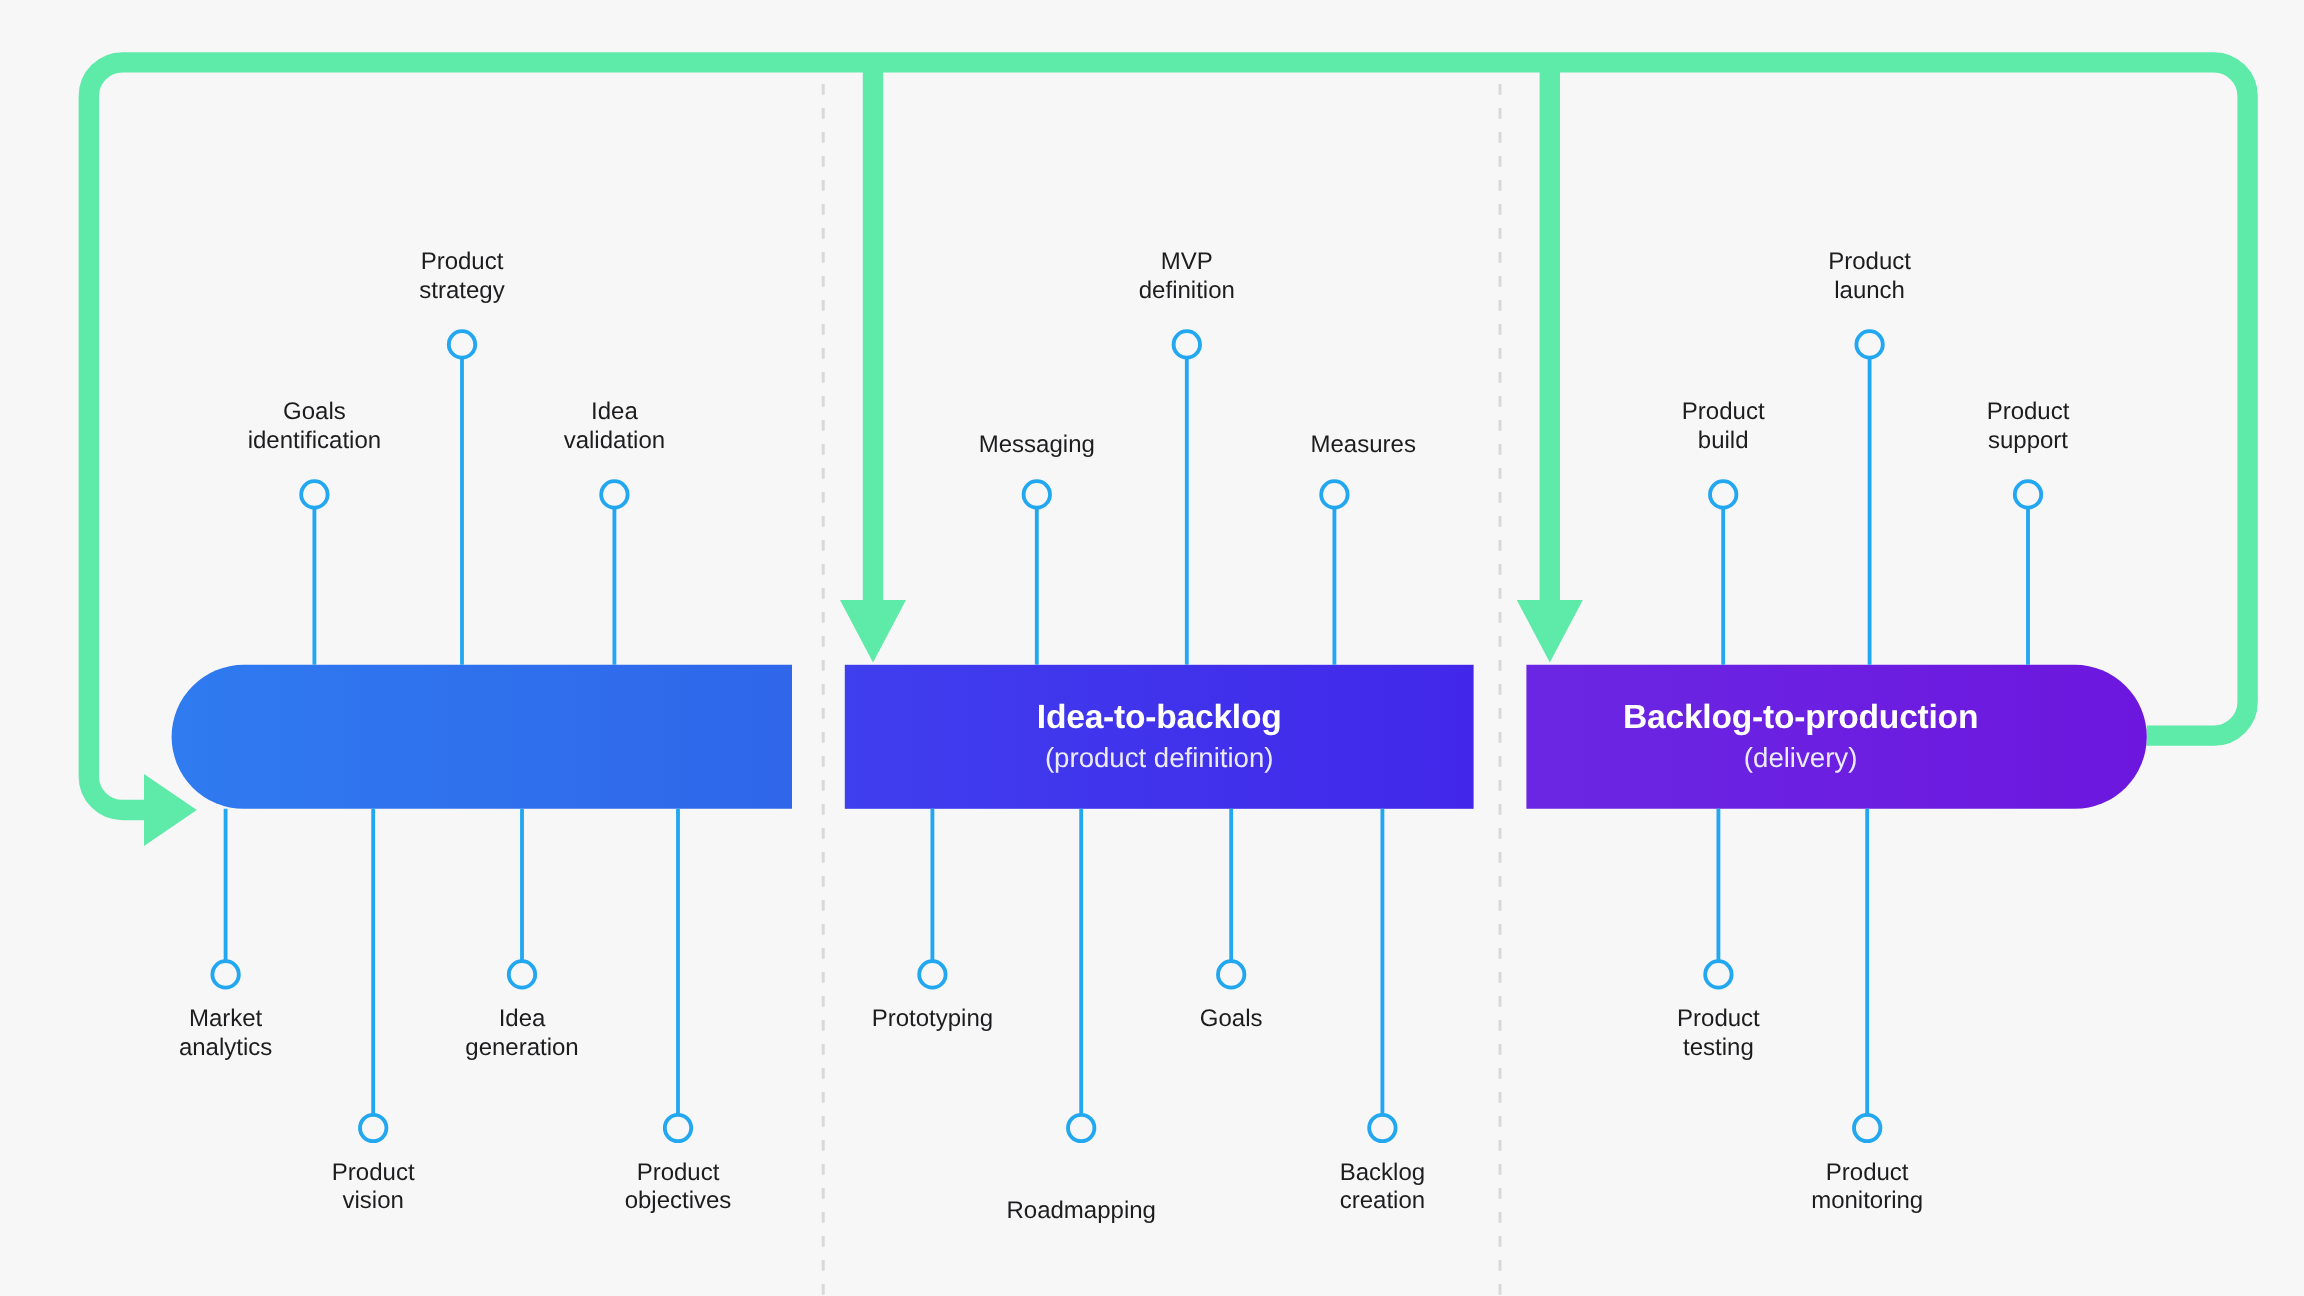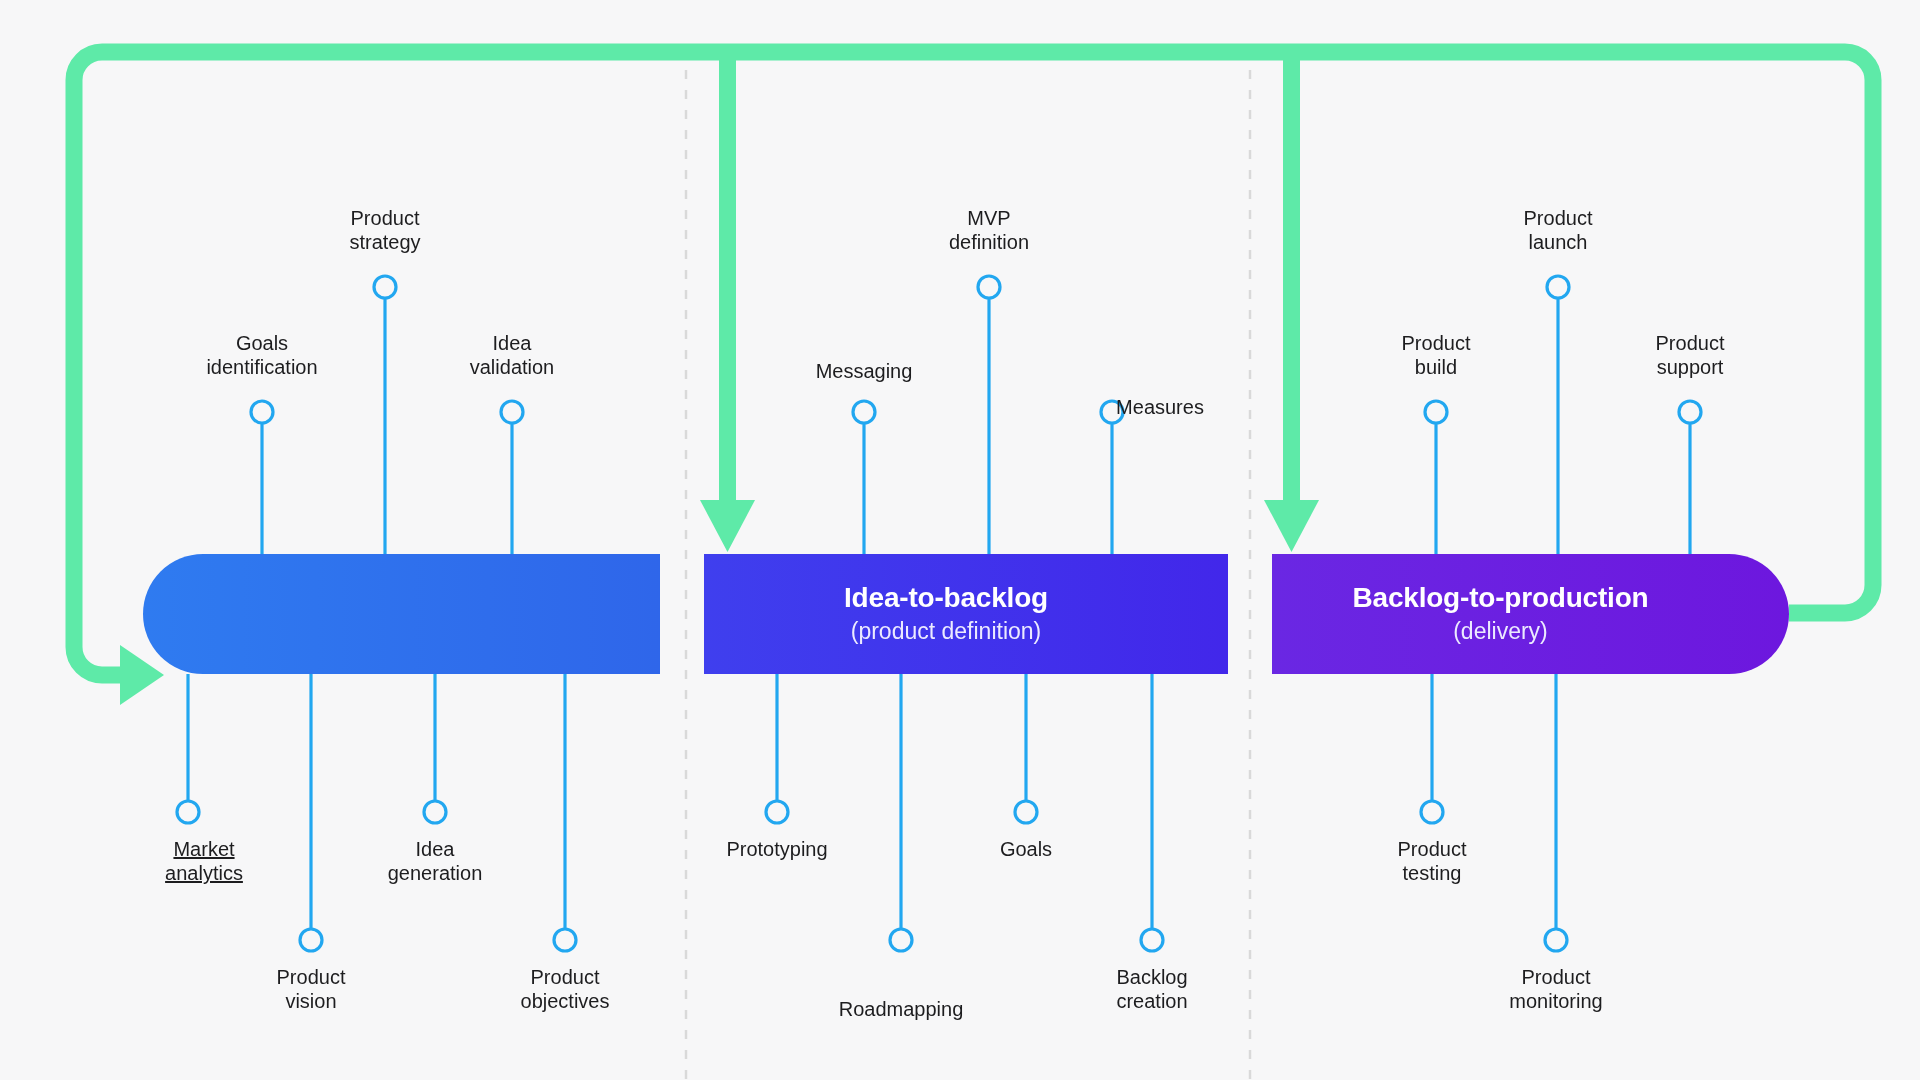--- a/index.html
+++ b/index.html
@@ -156,49 +156,49 @@
         <circle cx="1690" cy="412" r="11" fill="#f7f7f8" stroke="#22a7f0" stroke-width="3.2"></circle>
         <line x1="1432" y1="674" x2="1432" y2="801" stroke="#22a7f0" stroke-width="3.2"></line>
         <circle cx="1432" cy="812" r="11" fill="#f7f7f8" stroke="#22a7f0" stroke-width="3.2"></circle>
         <line x1="1556" y1="674" x2="1556" y2="929" stroke="#22a7f0" stroke-width="3.2"></line>
         <circle cx="1556" cy="940" r="11" fill="#f7f7f8" stroke="#22a7f0" stroke-width="3.2"></circle>
       </g>
   </svg>
 
 
 
-  <div class="phase-box" id="box-1" style="left:684px; top:554px; width:524px; height:120px;">
+  <div class="phase-box" id="box-1" style="left:704px; top:554px; width:524px; height:120px;">
     <div class="phase-title">Idea-to-backlog</div>
     <div class="phase-sub">(product definition)</div>
   </div>
 
   <div class="phase-box" id="box-2" style="left:1272px; top:554px; width:457px; height:120px;">
     <div class="phase-title">Backlog-to-production</div>
     <div class="phase-sub">(delivery)</div>
   </div>
 
   <div id="labels">
       <div class="node-label" style="left: 262px; top: 331px;">Goals
 identification</div>
       <div class="node-label" style="left: 385px; top: 206px;">Product
 strategy</div>
       <div class="node-label" style="left: 512px; top: 331px;">Idea
 validation</div>
-      <div class="node-label" style="left: 204px; top: 837px; text-decoration: underline;">Market
+      <div class="node-label" style="left: 188px; top: 837px;">Market
 analytics</div>
       <div class="node-label" style="left: 311px; top: 965px;">Product
 vision</div>
       <div class="node-label" style="left: 435px; top: 837px;">Idea
 generation</div>
       <div class="node-label" style="left: 565px; top: 965px;">Product
 objectives</div>
       <div class="node-label" style="left: 864px; top: 359px; text-align: right;">Messaging</div>
       <div class="node-label" style="left: 989px; top: 206px;">MVP
 definition</div>
-      <div class="node-label" style="left: 1160px; top: 359px; margin-top: 36px;">Measures</div>
+      <div class="node-label" style="left: 1136px; top: 359px;">Measures</div>
       <div class="node-label" style="left: 777px; top: 837px;">Prototyping</div>
       <div class="node-label" style="left: 901px; top: 965px; margin-top: 32px;">Roadmapping</div>
       <div class="node-label" style="left: 1026px; top: 837px;">Goals</div>
       <div class="node-label" style="left: 1152px; top: 965px;">Backlog
 creation</div>
       <div class="node-label" style="left: 1436px; top: 331px;">Product
 build</div>
       <div class="node-label" style="left: 1558px; top: 206px;">Product
 launch</div>
       <div class="node-label" style="left: 1690px; top: 331px;">Product

